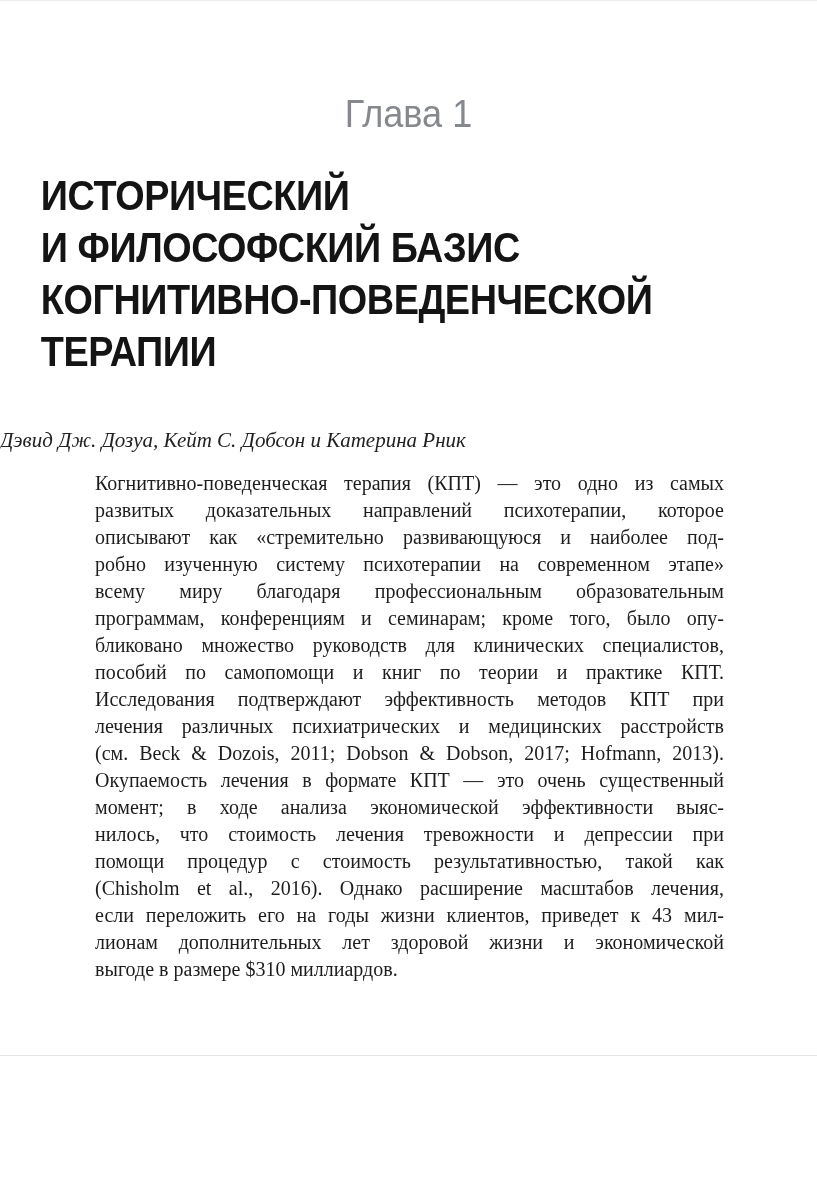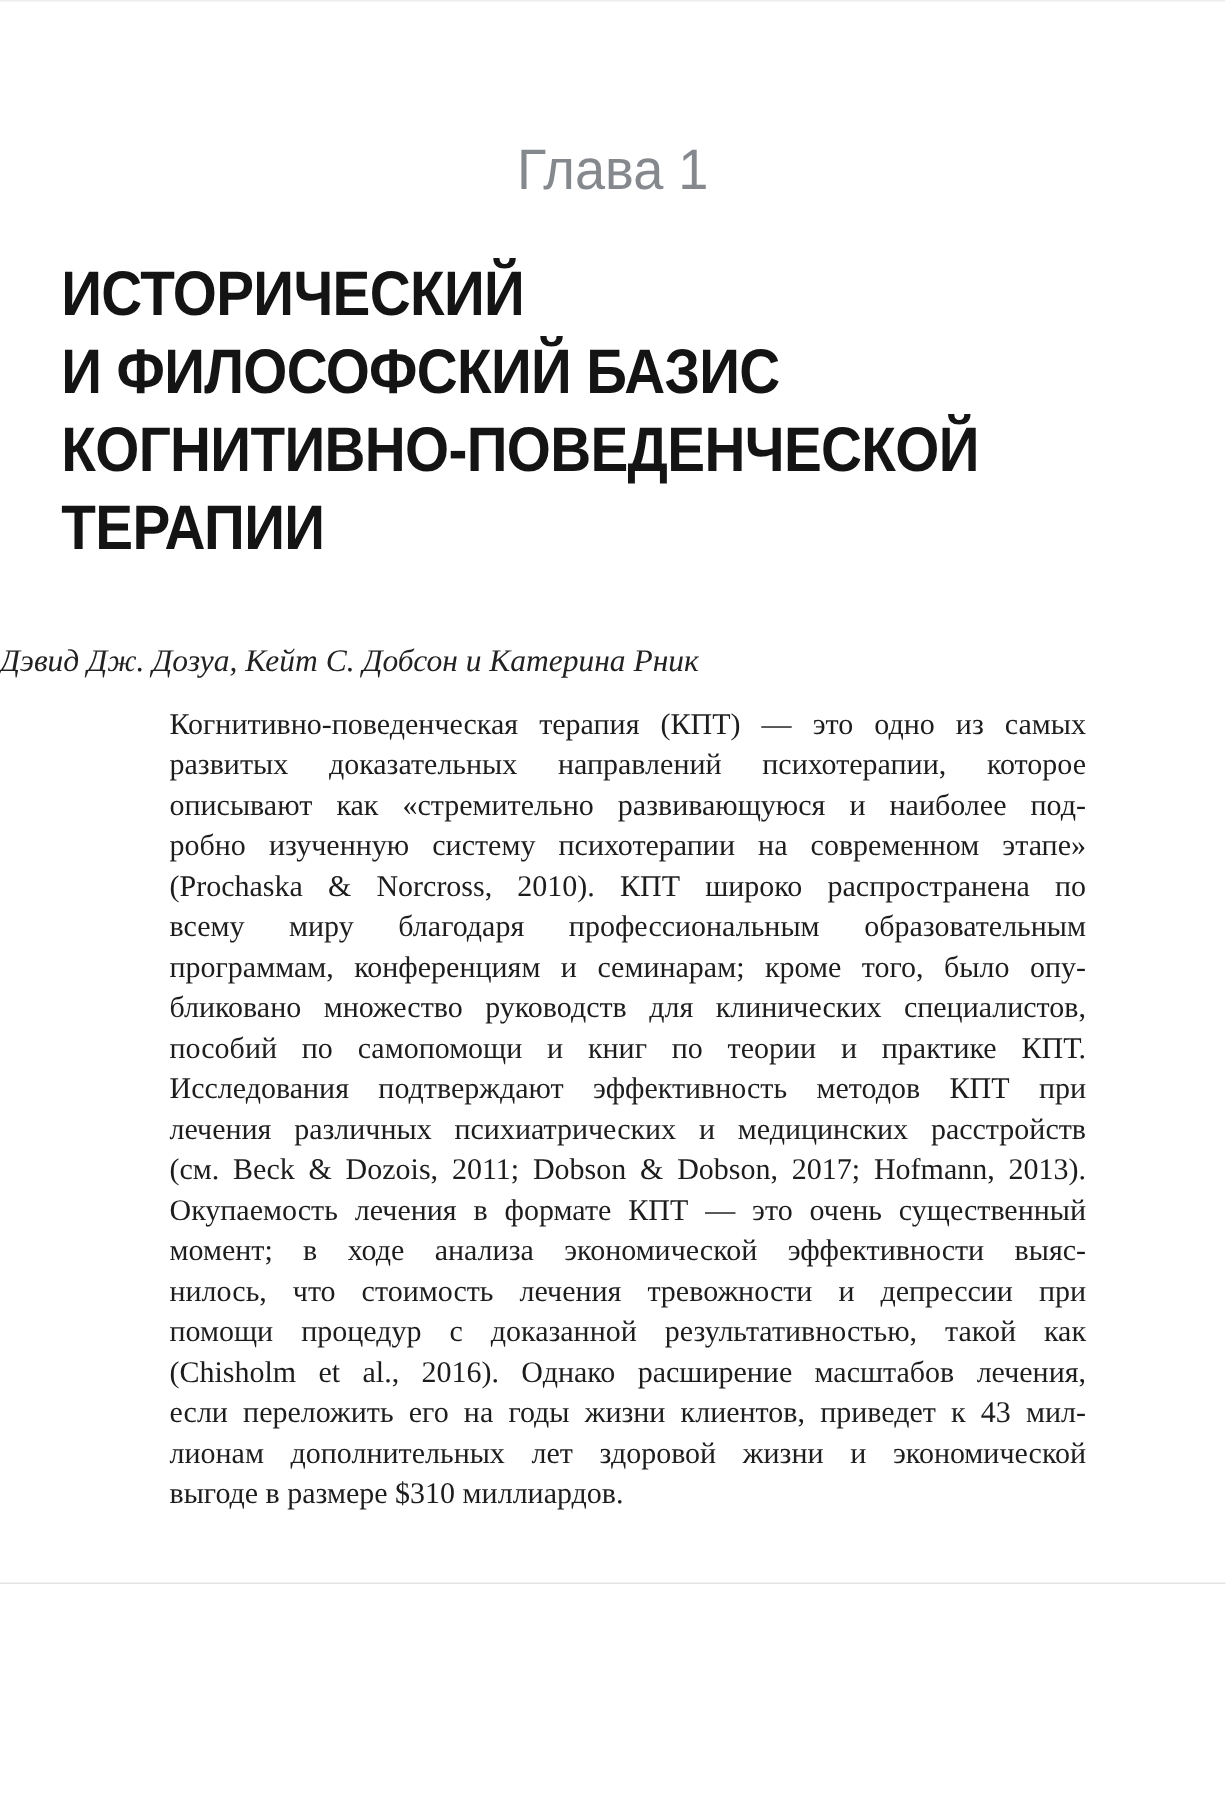--- a/index.html
+++ b/index.html
@@ -56,21 +56,20 @@
     position:absolute;top:469px;left:95px;
     width:629px;
     font-family:"Liberation Serif", serif;
     font-size:20px;line-height:27px;
     color:var(--body);
   }
   .body-text .body-line{
     text-align:justify;
     text-align-last:justify;
     white-space:normal;
-    margin-left:18px;
   }
   .body-text .body-line:last-child{
     text-align-last:left;
   }
   .page-footer{
     position:absolute;top:1094px;left:97px;right:45px;
     display:flex;align-items:baseline;
     font-family:"Liberation Sans", sans-serif;
   }
   .page-number{
@@ -98,32 +97,31 @@
       <div class="title-line">ТЕРАПИИ</div>
     </h1>
 
   <div class="authors">Дэвид Дж. Дозуа, Кейт С. Добсон и Катерина Рник</div>
 
   <div class="body-text">
       <div class="body-line">Когнитивно-поведенческая терапия (КПТ) — это одно из самых</div>
       <div class="body-line">развитых доказательных направлений психотерапии, которое</div>
       <div class="body-line">описывают как «стремительно развивающуюся и наиболее под-</div>
       <div class="body-line">робно изученную систему психотерапии на современном этапе»</div>
-      <div class="body-line">(Prochaska &amp; Norcross, 2010). КПТ широко распространена по</div>
       <div class="body-line">всему миру благодаря профессиональным образовательным</div>
       <div class="body-line">программам, конференциям и семинарам; кроме того, было опу-</div>
       <div class="body-line">бликовано множество руководств для клинических специалистов,</div>
       <div class="body-line">пособий по самопомощи и книг по теории и практике КПТ.</div>
       <div class="body-line">Исследования подтверждают эффективность методов КПТ при</div>
       <div class="body-line">лечения различных психиатрических и медицинских расстройств</div>
       <div class="body-line">(см. Beck &amp; Dozois, 2011; Dobson &amp; Dobson, 2017; Hofmann, 2013).</div>
       <div class="body-line">Окупаемость лечения в формате КПТ — это очень существенный</div>
       <div class="body-line">момент; в ходе анализа экономической эффективности выяс-</div>
       <div class="body-line">нилось, что стоимость лечения тревожности и депрессии при</div>
-      <div class="body-line">помощи процедур с доказанной результативностью, такой как</div>
+      <div class="body-line">помощи процедур с стоимость результативностью, такой как</div>
       <div class="body-line">(Chisholm et al., 2016). Однако расширение масштабов лечения,</div>
       <div class="body-line">если переложить его на годы жизни клиентов, приведет к 43 мил-</div>
       <div class="body-line">лионам дополнительных лет здоровой жизни и экономической</div>
       <div class="body-line">выгоде в размере $310 миллиардов.</div>
     </div>
 
   <div class="page-footer">
     <span class="page-number">20</span>
     <span class="running-title">Основы когнитивно-поведенческой психотерапии</span>
   </div>

